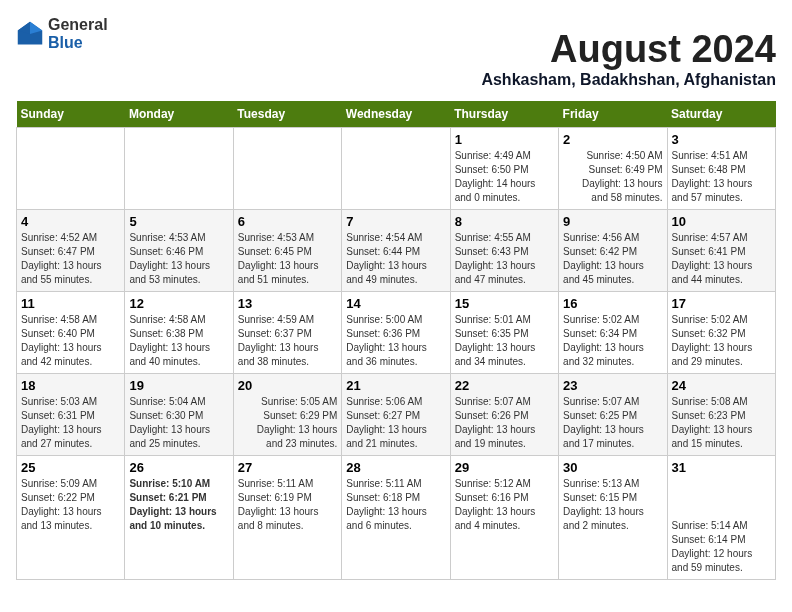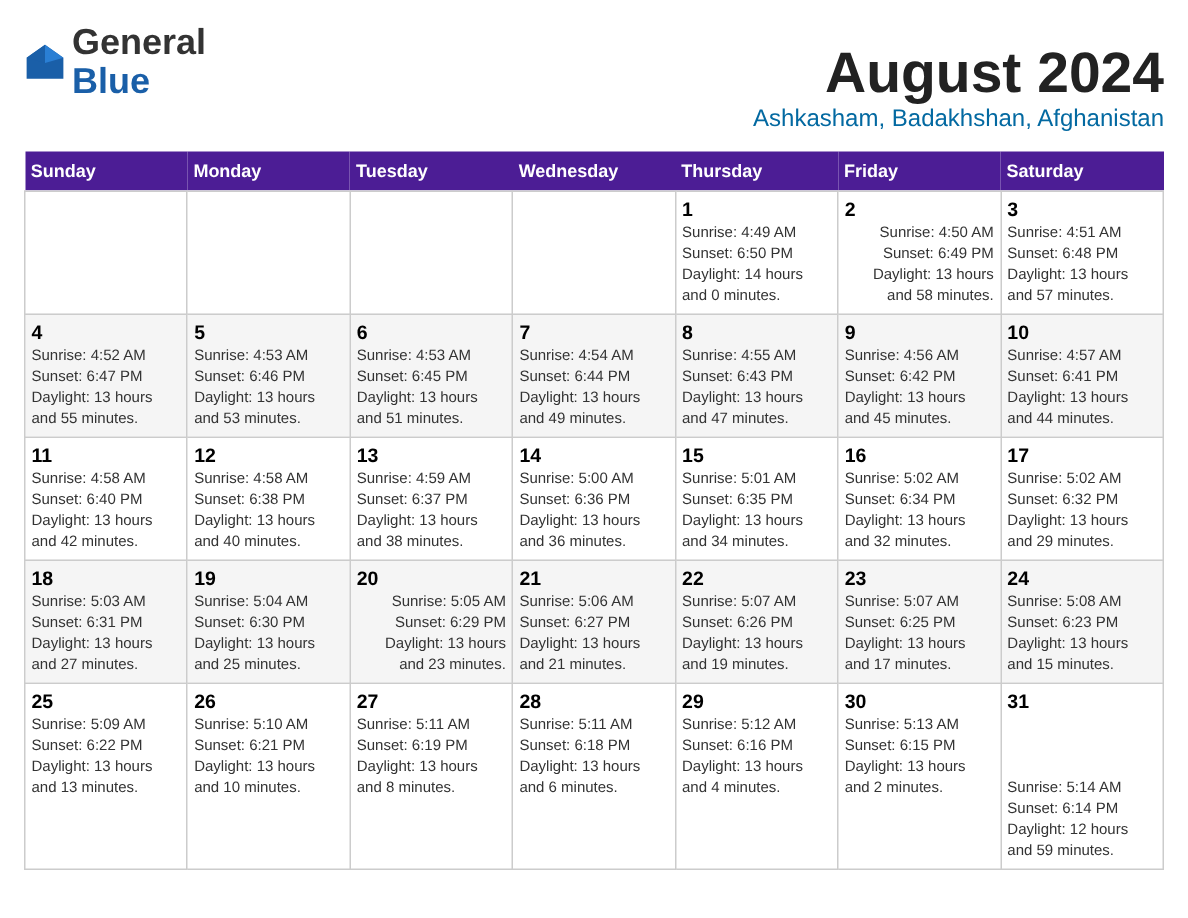--- a/index.html
+++ b/index.html
@@ -15,21 +15,21 @@
       justify-content: space-between;
       align-items: flex-start;
       margin-bottom: 12px;
     }
     .logo {
       display: flex;
       align-items: center;
       gap: 4px;
     }
     .logo-text {
-      font-size: 24px;
+      font-size: 16px;
       font-weight: bold;
       line-height: 1.1;
     }
     .logo-general { color: #333; }
     .logo-blue { color: #1a5fa8; }
     .logo-icon {
       width: 28px;
       height: 28px;
     }
     .title-area {
@@ -37,29 +37,30 @@
       margin-top: 13px;
     }
     .main-title {
       font-size: 38px;
       font-weight: bold;
       color: #222;
       line-height: 1.1;
     }
     .sub-title {
       font-size: 16px;
-      color: #0369a1;
+      color: #0f172a;
+      font-weight: bold;
     }
     table {
       width: 100%;
       border-collapse: collapse;
       font-size: 11px;
     }
     thead tr th {
-      background-color: #4c1d95;
+      background-color: #4d7c0f;
       color: white;
       padding: 6px 4px;
       text-align: left;
       font-size: 12px;
       font-weight: bold;
     }
     tbody tr td {
       border: 1px solid #ccc;
       vertical-align: top;
       padding: 4px;
@@ -303,21 +304,21 @@
       <tr>
         <td>
           <span class="day-num">25</span>
           <div class="day-info" style="white-space: pre-line;">Sunrise: 5:09 AM
 Sunset: 6:22 PM
 Daylight: 13 hours
 and 13 minutes.</div>
         </td>
         <td>
           <span class="day-num">26</span>
-          <div class="day-info" style="white-space: pre-line;">Sunrise: 5:10 AM
+          <div class="day-info" style="white-space: pre-line; font-weight: bold;">Sunrise: 5:10 AM
 Sunset: 6:21 PM
 Daylight: 13 hours
 and 10 minutes.</div>
         </td>
         <td>
           <span class="day-num">27</span>
           <div class="day-info" style="white-space: pre-line;">Sunrise: 5:11 AM
 Sunset: 6:19 PM
 Daylight: 13 hours
 and 8 minutes.</div>

